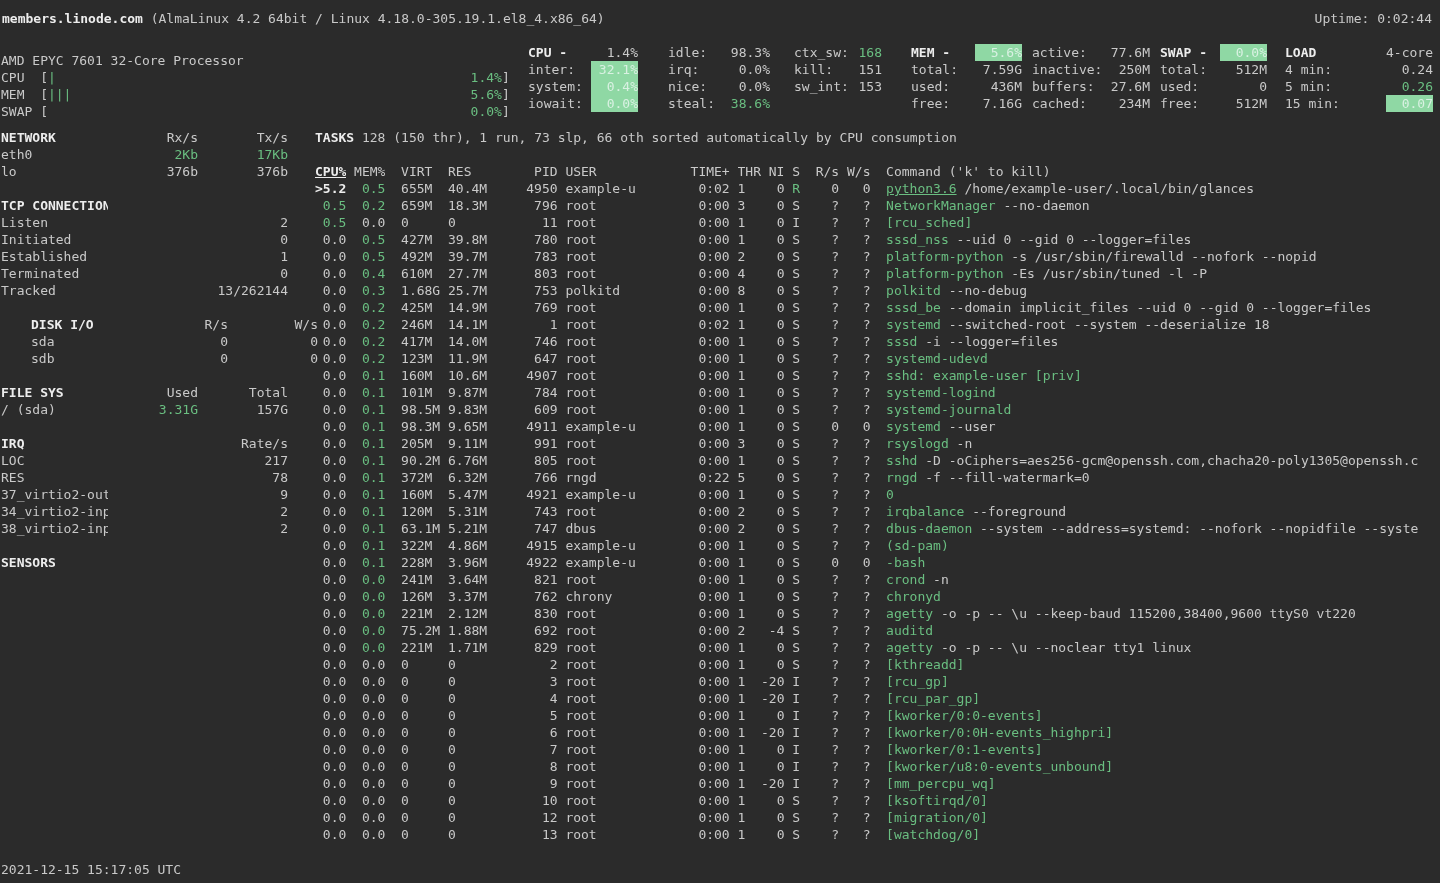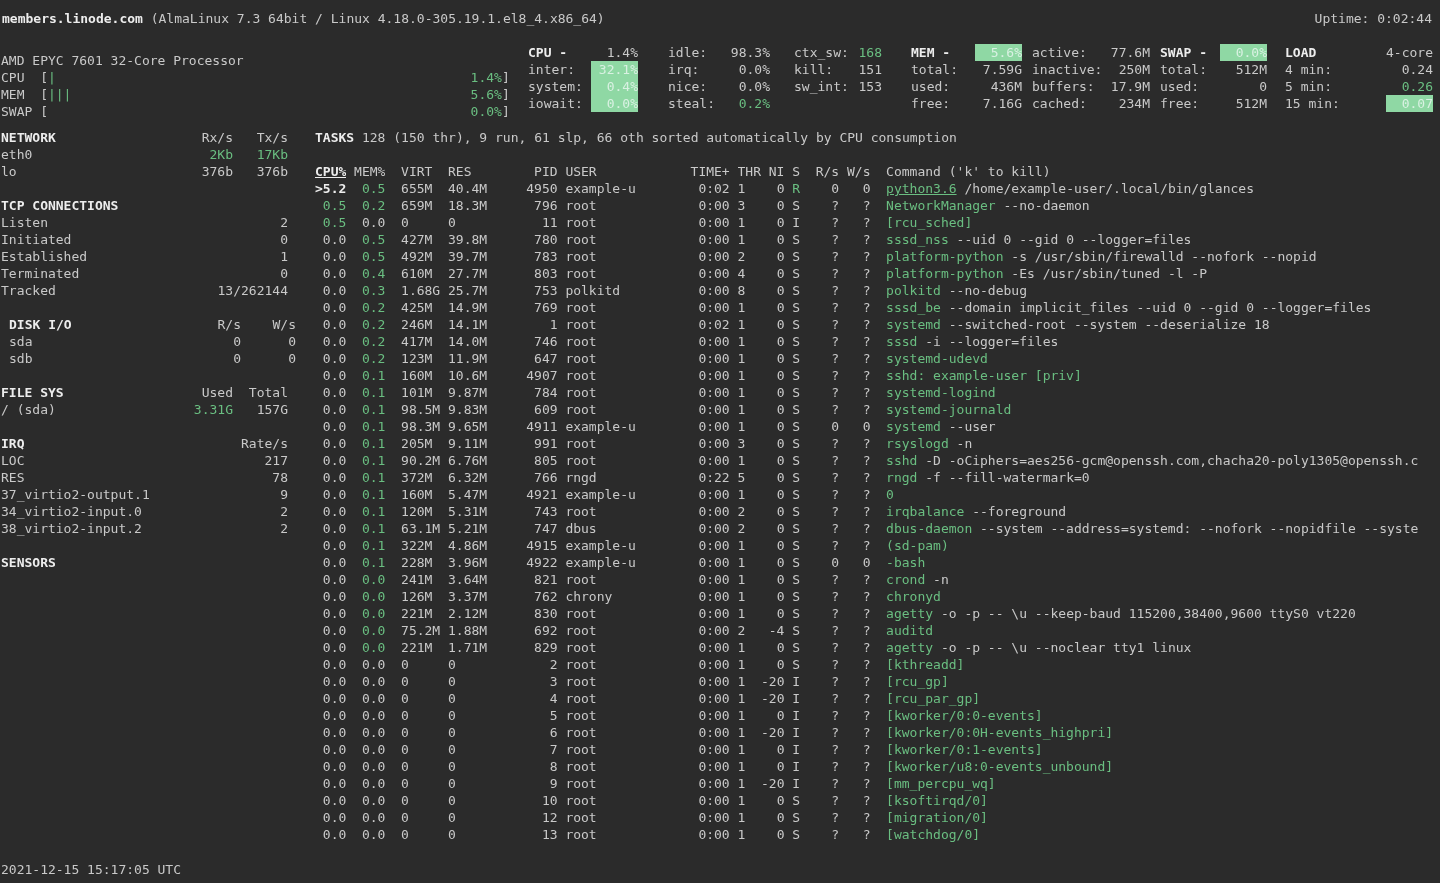--- a/index.html
+++ b/index.html
@@ -17,36 +17,36 @@
   .b{font-weight:bold;color:var(--bright);}
   .g{color:var(--green);}
   .u{text-decoration:underline;}
   .hl{background:var(--hlbg);color:var(--hltx);min-width:6ch;text-align:right;display:inline-block;}
   
   .qlrow{white-space:pre;height:17px;line-height:17px;}
   .gauge{display:inline-flex;justify-content:space-between;width:58ch;white-space:pre;vertical-align:top;}
   
   .statrow{display:flex;justify-content:space-between;height:17px;line-height:17px;white-space:pre;}
   
-  .siderow{display:flex;height:17px;line-height:17px;white-space:pre;}
+  .siderow{display:flex;height:17px;line-height:17px;white-space:pre;gap:35px;}
   .sname{flex:1;overflow:hidden;}
   .scol{min-width:55px;text-align:right;}
   
   #tasks-rows .prow, #tasks-header{display:flex;height:17px;line-height:17px;white-space:pre;overflow:hidden;}
   .pc{flex:none;overflow:hidden;}
   .pcmd{flex:1;overflow:hidden;margin-left:2ch;}
   .sort{font-weight:bold;color:var(--bright);text-decoration:underline;}
 </style>
 </head>
 <body>
 
 <div id="screen">
 
   <div class="abs row17" style="top:10px;left:2px;right:8px;">
-    <span class="b">members.linode.com</span><span> (AlmaLinux 7.3 64bit / Linux 4.18.0-305.19.1.el8_4.x86_64)</span>
+    <span class="b">members.linode.com</span><span> (AlmaLinux 4.2 64bit / Linux 4.18.0-305.19.1.el8_4.x86_64)</span>
     <span style="position:absolute;right:0;top:0;">Uptime: 0:02:44</span>
   </div>
 
   <div class="abs" style="top:52px;left:1px;width:515px;">
     <div class="row17">AMD EPYC 7601 32-Core Processor</div>
     <div id="ql-bars">
         <div class="qlrow"><span>CPU  </span><span>[</span><span class="gauge"><span class="g">|</span><span class="g">1.4%</span></span><span>]</span></div>
         <div class="qlrow"><span>MEM  </span><span>[</span><span class="gauge"><span class="g">|||</span><span class="g">5.6%</span></span><span>]</span></div>
         <div class="qlrow"><span>SWAP </span><span>[</span><span class="gauge"><span class="g"></span><span class="g">0.0%</span></span><span>]</span></div>
       </div>
@@ -56,37 +56,37 @@
       <div class="abs" style="left:528px;top:0;width:110px;">
         <div class="statrow"><span class="b">CPU -</span><span class="">1.4%</span></div>
         <div class="statrow"><span class="">inter:</span><span class="hl">32.1%</span></div>
         <div class="statrow"><span class="">system:</span><span class="hl">0.4%</span></div>
         <div class="statrow"><span class="">iowait:</span><span class="hl">0.0%</span></div>
       </div>
       <div class="abs" style="left:668px;top:0;width:102px;">
         <div class="statrow"><span class="">idle:</span><span class="">98.3%</span></div>
         <div class="statrow"><span class="">irq:</span><span class="">0.0%</span></div>
         <div class="statrow"><span class="">nice:</span><span class="">0.0%</span></div>
-        <div class="statrow"><span class="">steal:</span><span class="g">0.2%</span></div>
+        <div class="statrow"><span class="">steal:</span><span class="g">38.6%</span></div>
       </div>
       <div class="abs" style="left:794px;top:0;width:88px;">
         <div class="statrow"><span class="">ctx_sw:</span><span class="g">168</span></div>
         <div class="statrow"><span class="">kill:</span><span class="">151</span></div>
         <div class="statrow"><span class="">sw_int:</span><span class="">153</span></div>
       </div>
       <div class="abs" style="left:911px;top:0;width:111px;">
         <div class="statrow"><span class="b">MEM -</span><span class="hl">5.6%</span></div>
         <div class="statrow"><span class="">total:</span><span class="">7.59G</span></div>
         <div class="statrow"><span class="">used:</span><span class="">436M</span></div>
         <div class="statrow"><span class="">free:</span><span class="">7.16G</span></div>
       </div>
       <div class="abs" style="left:1032px;top:0;width:118px;">
         <div class="statrow"><span class="">active:</span><span class="">77.6M</span></div>
         <div class="statrow"><span class="">inactive:</span><span class="">250M</span></div>
-        <div class="statrow"><span class="">buffers:</span><span class="">17.9M</span></div>
+        <div class="statrow"><span class="">buffers:</span><span class="">27.6M</span></div>
         <div class="statrow"><span class="">cached:</span><span class="">234M</span></div>
       </div>
       <div class="abs" style="left:1160px;top:0;width:107px;">
         <div class="statrow"><span class="b">SWAP -</span><span class="hl">0.0%</span></div>
         <div class="statrow"><span class="">total:</span><span class="">512M</span></div>
         <div class="statrow"><span class="">used:</span><span class="">0</span></div>
         <div class="statrow"><span class="">free:</span><span class="">512M</span></div>
       </div>
       <div class="abs" style="left:1285px;top:0;width:148px;">
         <div class="statrow"><span class="b">LOAD</span><span class="">4-core</span></div>
@@ -103,21 +103,21 @@
         <div class="siderow"><span class="sname">lo</span><span class="scol">376b</span><span class="scol">376b</span></div>
       </div>
       <div class="abs" style="left:1px;top:197px;width:287px;">
         <div class="siderow"><span class="sname b">TCP CONNECTIONS</span><span class="scol"></span><span class="scol"></span></div>
         <div class="siderow"><span class="sname">Listen</span><span class="scol"></span><span class="scol">2</span></div>
         <div class="siderow"><span class="sname">Initiated</span><span class="scol"></span><span class="scol">0</span></div>
         <div class="siderow"><span class="sname">Established</span><span class="scol"></span><span class="scol">1</span></div>
         <div class="siderow"><span class="sname">Terminated</span><span class="scol"></span><span class="scol">0</span></div>
         <div class="siderow"><span class="sname">Tracked</span><span class="scol"></span><span class="scol">13/262144</span></div>
       </div>
-      <div class="abs" style="left:9px;top:316px;width:287px;">
+      <div class="abs" style="left:1px;top:316px;width:287px;padding-left:30px;">
         <div class="siderow"><span class="sname b">DISK I/O</span><span class="scol">R/s</span><span class="scol">W/s</span></div>
         <div class="siderow"><span class="sname">sda</span><span class="scol">0</span><span class="scol">0</span></div>
         <div class="siderow"><span class="sname">sdb</span><span class="scol">0</span><span class="scol">0</span></div>
       </div>
       <div class="abs" style="left:1px;top:384px;width:287px;">
         <div class="siderow"><span class="sname b">FILE SYS</span><span class="scol">Used</span><span class="scol">Total</span></div>
         <div class="siderow"><span class="sname">/ (sda)</span><span class="scol g">3.31G</span><span class="scol">157G</span></div>
       </div>
       <div class="abs" style="left:1px;top:435px;width:287px;">
         <div class="siderow"><span class="sname b">IRQ</span><span class="scol"></span><span class="scol">Rate/s</span></div>
@@ -126,21 +126,21 @@
         <div class="siderow"><span class="sname">37_virtio2-output.1</span><span class="scol"></span><span class="scol">9</span></div>
         <div class="siderow"><span class="sname">34_virtio2-input.0</span><span class="scol"></span><span class="scol">2</span></div>
         <div class="siderow"><span class="sname">38_virtio2-input.2</span><span class="scol"></span><span class="scol">2</span></div>
       </div>
       <div class="abs" style="left:1px;top:554px;width:287px;">
         <div class="siderow"><span class="sname b">SENSORS</span><span class="scol"></span><span class="scol"></span></div>
       </div>
     </div>
 
   <div class="abs" style="left:315px;top:129px;width:1125px;">
-    <div class="row17"><span class="b">TASKS</span><span> 128 (150 thr), 9 run, 61 slp, 66 oth sorted automatically by CPU consumption</span></div>
+    <div class="row17"><span class="b">TASKS</span><span> 128 (150 thr), 1 run, 73 slp, 66 oth sorted automatically by CPU consumption</span></div>
     <div class="row17"></div>
     <div id="tasks-header"><span class="pc sort" style="width:4ch;text-align:right;margin-left:0ch;">CPU%</span><span class="pc" style="width:5ch;text-align:right;margin-left:0ch;">MEM%</span><span class="pc" style="width:6ch;text-align:left;margin-left:2ch;">VIRT</span><span class="pc" style="width:6ch;text-align:left;margin-left:0ch;">RES</span><span class="pc" style="width:7ch;text-align:right;margin-left:1ch;">PID</span><span class="pc" style="width:11ch;text-align:left;margin-left:1ch;">USER</span><span class="pc" style="width:9ch;text-align:right;margin-left:1ch;">TIME+</span><span class="pc" style="width:3ch;text-align:left;margin-left:1ch;">THR</span><span class="pc" style="width:3ch;text-align:right;margin-left:0ch;">NI</span><span class="pc" style="width:1ch;text-align:left;margin-left:1ch;">S</span><span class="pc" style="width:4ch;text-align:right;margin-left:1ch;">R/s</span><span class="pc" style="width:3ch;text-align:right;margin-left:1ch;">W/s</span><span class="pcmd">Command ('k' to kill)</span></div>
     <div id="tasks-rows">
         <div class="prow"><span class="pc b" style="width:4ch;text-align:right;margin-left:0ch;">&gt;5.2</span><span class="pc g" style="width:5ch;text-align:right;margin-left:0ch;">0.5</span><span class="pc" style="width:6ch;text-align:left;margin-left:2ch;">655M</span><span class="pc" style="width:6ch;text-align:left;margin-left:0ch;">40.4M</span><span class="pc" style="width:7ch;text-align:right;margin-left:1ch;">4950</span><span class="pc" style="width:11ch;text-align:left;margin-left:1ch;">example-u</span><span class="pc" style="width:9ch;text-align:right;margin-left:1ch;">0:02</span><span class="pc" style="width:3ch;text-align:left;margin-left:1ch;">1</span><span class="pc" style="width:3ch;text-align:right;margin-left:0ch;">0</span><span class="pc g" style="width:1ch;text-align:left;margin-left:1ch;">R</span><span class="pc" style="width:4ch;text-align:right;margin-left:1ch;">0</span><span class="pc" style="width:3ch;text-align:right;margin-left:1ch;">0</span><span class="pcmd"><span class="g u">python3.6</span><span> /home/example-user/.local/bin/glances</span></span></div>
         <div class="prow"><span class="pc g" style="width:4ch;text-align:right;margin-left:0ch;">0.5</span><span class="pc g" style="width:5ch;text-align:right;margin-left:0ch;">0.2</span><span class="pc" style="width:6ch;text-align:left;margin-left:2ch;">659M</span><span class="pc" style="width:6ch;text-align:left;margin-left:0ch;">18.3M</span><span class="pc" style="width:7ch;text-align:right;margin-left:1ch;">796</span><span class="pc" style="width:11ch;text-align:left;margin-left:1ch;">root</span><span class="pc" style="width:9ch;text-align:right;margin-left:1ch;">0:00</span><span class="pc" style="width:3ch;text-align:left;margin-left:1ch;">3</span><span class="pc" style="width:3ch;text-align:right;margin-left:0ch;">0</span><span class="pc" style="width:1ch;text-align:left;margin-left:1ch;">S</span><span class="pc" style="width:4ch;text-align:right;margin-left:1ch;">?</span><span class="pc" style="width:3ch;text-align:right;margin-left:1ch;">?</span><span class="pcmd"><span class="g">NetworkManager</span><span> --no-daemon</span></span></div>
         <div class="prow"><span class="pc g" style="width:4ch;text-align:right;margin-left:0ch;">0.5</span><span class="pc" style="width:5ch;text-align:right;margin-left:0ch;">0.0</span><span class="pc" style="width:6ch;text-align:left;margin-left:2ch;">0</span><span class="pc" style="width:6ch;text-align:left;margin-left:0ch;">0</span><span class="pc" style="width:7ch;text-align:right;margin-left:1ch;">11</span><span class="pc" style="width:11ch;text-align:left;margin-left:1ch;">root</span><span class="pc" style="width:9ch;text-align:right;margin-left:1ch;">0:00</span><span class="pc" style="width:3ch;text-align:left;margin-left:1ch;">1</span><span class="pc" style="width:3ch;text-align:right;margin-left:0ch;">0</span><span class="pc" style="width:1ch;text-align:left;margin-left:1ch;">I</span><span class="pc" style="width:4ch;text-align:right;margin-left:1ch;">?</span><span class="pc" style="width:3ch;text-align:right;margin-left:1ch;">?</span><span class="pcmd"><span class="g">[rcu_sched]</span></span></div>
         <div class="prow"><span class="pc" style="width:4ch;text-align:right;margin-left:0ch;">0.0</span><span class="pc g" style="width:5ch;text-align:right;margin-left:0ch;">0.5</span><span class="pc" style="width:6ch;text-align:left;margin-left:2ch;">427M</span><span class="pc" style="width:6ch;text-align:left;margin-left:0ch;">39.8M</span><span class="pc" style="width:7ch;text-align:right;margin-left:1ch;">780</span><span class="pc" style="width:11ch;text-align:left;margin-left:1ch;">root</span><span class="pc" style="width:9ch;text-align:right;margin-left:1ch;">0:00</span><span class="pc" style="width:3ch;text-align:left;margin-left:1ch;">1</span><span class="pc" style="width:3ch;text-align:right;margin-left:0ch;">0</span><span class="pc" style="width:1ch;text-align:left;margin-left:1ch;">S</span><span class="pc" style="width:4ch;text-align:right;margin-left:1ch;">?</span><span class="pc" style="width:3ch;text-align:right;margin-left:1ch;">?</span><span class="pcmd"><span class="g">sssd_nss</span><span> --uid 0 --gid 0 --logger=files</span></span></div>
         <div class="prow"><span class="pc" style="width:4ch;text-align:right;margin-left:0ch;">0.0</span><span class="pc g" style="width:5ch;text-align:right;margin-left:0ch;">0.5</span><span class="pc" style="width:6ch;text-align:left;margin-left:2ch;">492M</span><span class="pc" style="width:6ch;text-align:left;margin-left:0ch;">39.7M</span><span class="pc" style="width:7ch;text-align:right;margin-left:1ch;">783</span><span class="pc" style="width:11ch;text-align:left;margin-left:1ch;">root</span><span class="pc" style="width:9ch;text-align:right;margin-left:1ch;">0:00</span><span class="pc" style="width:3ch;text-align:left;margin-left:1ch;">2</span><span class="pc" style="width:3ch;text-align:right;margin-left:0ch;">0</span><span class="pc" style="width:1ch;text-align:left;margin-left:1ch;">S</span><span class="pc" style="width:4ch;text-align:right;margin-left:1ch;">?</span><span class="pc" style="width:3ch;text-align:right;margin-left:1ch;">?</span><span class="pcmd"><span class="g">platform-python</span><span> -s /usr/sbin/firewalld --nofork --nopid</span></span></div>
         <div class="prow"><span class="pc" style="width:4ch;text-align:right;margin-left:0ch;">0.0</span><span class="pc g" style="width:5ch;text-align:right;margin-left:0ch;">0.4</span><span class="pc" style="width:6ch;text-align:left;margin-left:2ch;">610M</span><span class="pc" style="width:6ch;text-align:left;margin-left:0ch;">27.7M</span><span class="pc" style="width:7ch;text-align:right;margin-left:1ch;">803</span><span class="pc" style="width:11ch;text-align:left;margin-left:1ch;">root</span><span class="pc" style="width:9ch;text-align:right;margin-left:1ch;">0:00</span><span class="pc" style="width:3ch;text-align:left;margin-left:1ch;">4</span><span class="pc" style="width:3ch;text-align:right;margin-left:0ch;">0</span><span class="pc" style="width:1ch;text-align:left;margin-left:1ch;">S</span><span class="pc" style="width:4ch;text-align:right;margin-left:1ch;">?</span><span class="pc" style="width:3ch;text-align:right;margin-left:1ch;">?</span><span class="pcmd"><span class="g">platform-python</span><span> -Es /usr/sbin/tuned -l -P</span></span></div>
         <div class="prow"><span class="pc" style="width:4ch;text-align:right;margin-left:0ch;">0.0</span><span class="pc g" style="width:5ch;text-align:right;margin-left:0ch;">0.3</span><span class="pc" style="width:6ch;text-align:left;margin-left:2ch;">1.68G</span><span class="pc" style="width:6ch;text-align:left;margin-left:0ch;">25.7M</span><span class="pc" style="width:7ch;text-align:right;margin-left:1ch;">753</span><span class="pc" style="width:11ch;text-align:left;margin-left:1ch;">polkitd</span><span class="pc" style="width:9ch;text-align:right;margin-left:1ch;">0:00</span><span class="pc" style="width:3ch;text-align:left;margin-left:1ch;">8</span><span class="pc" style="width:3ch;text-align:right;margin-left:0ch;">0</span><span class="pc" style="width:1ch;text-align:left;margin-left:1ch;">S</span><span class="pc" style="width:4ch;text-align:right;margin-left:1ch;">?</span><span class="pc" style="width:3ch;text-align:right;margin-left:1ch;">?</span><span class="pcmd"><span class="g">polkitd</span><span> --no-debug</span></span></div>

